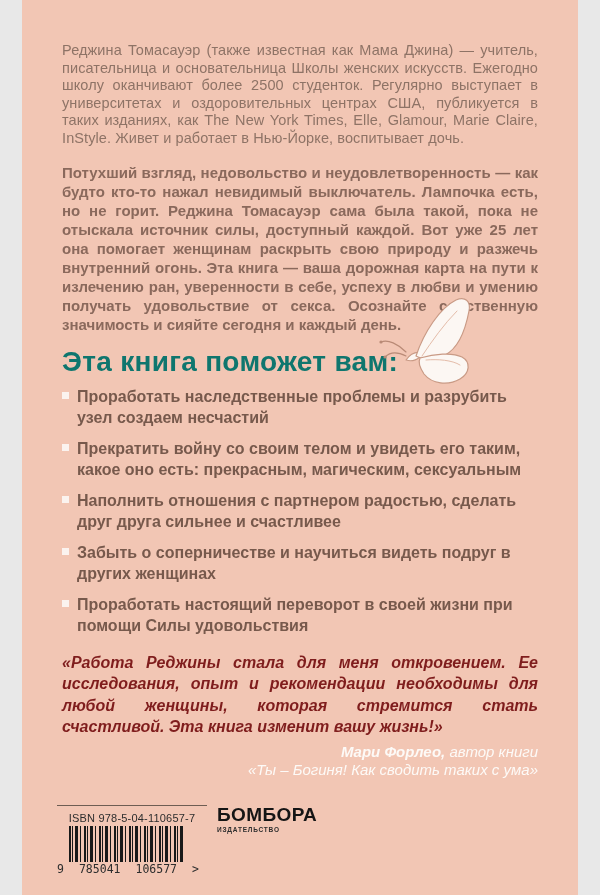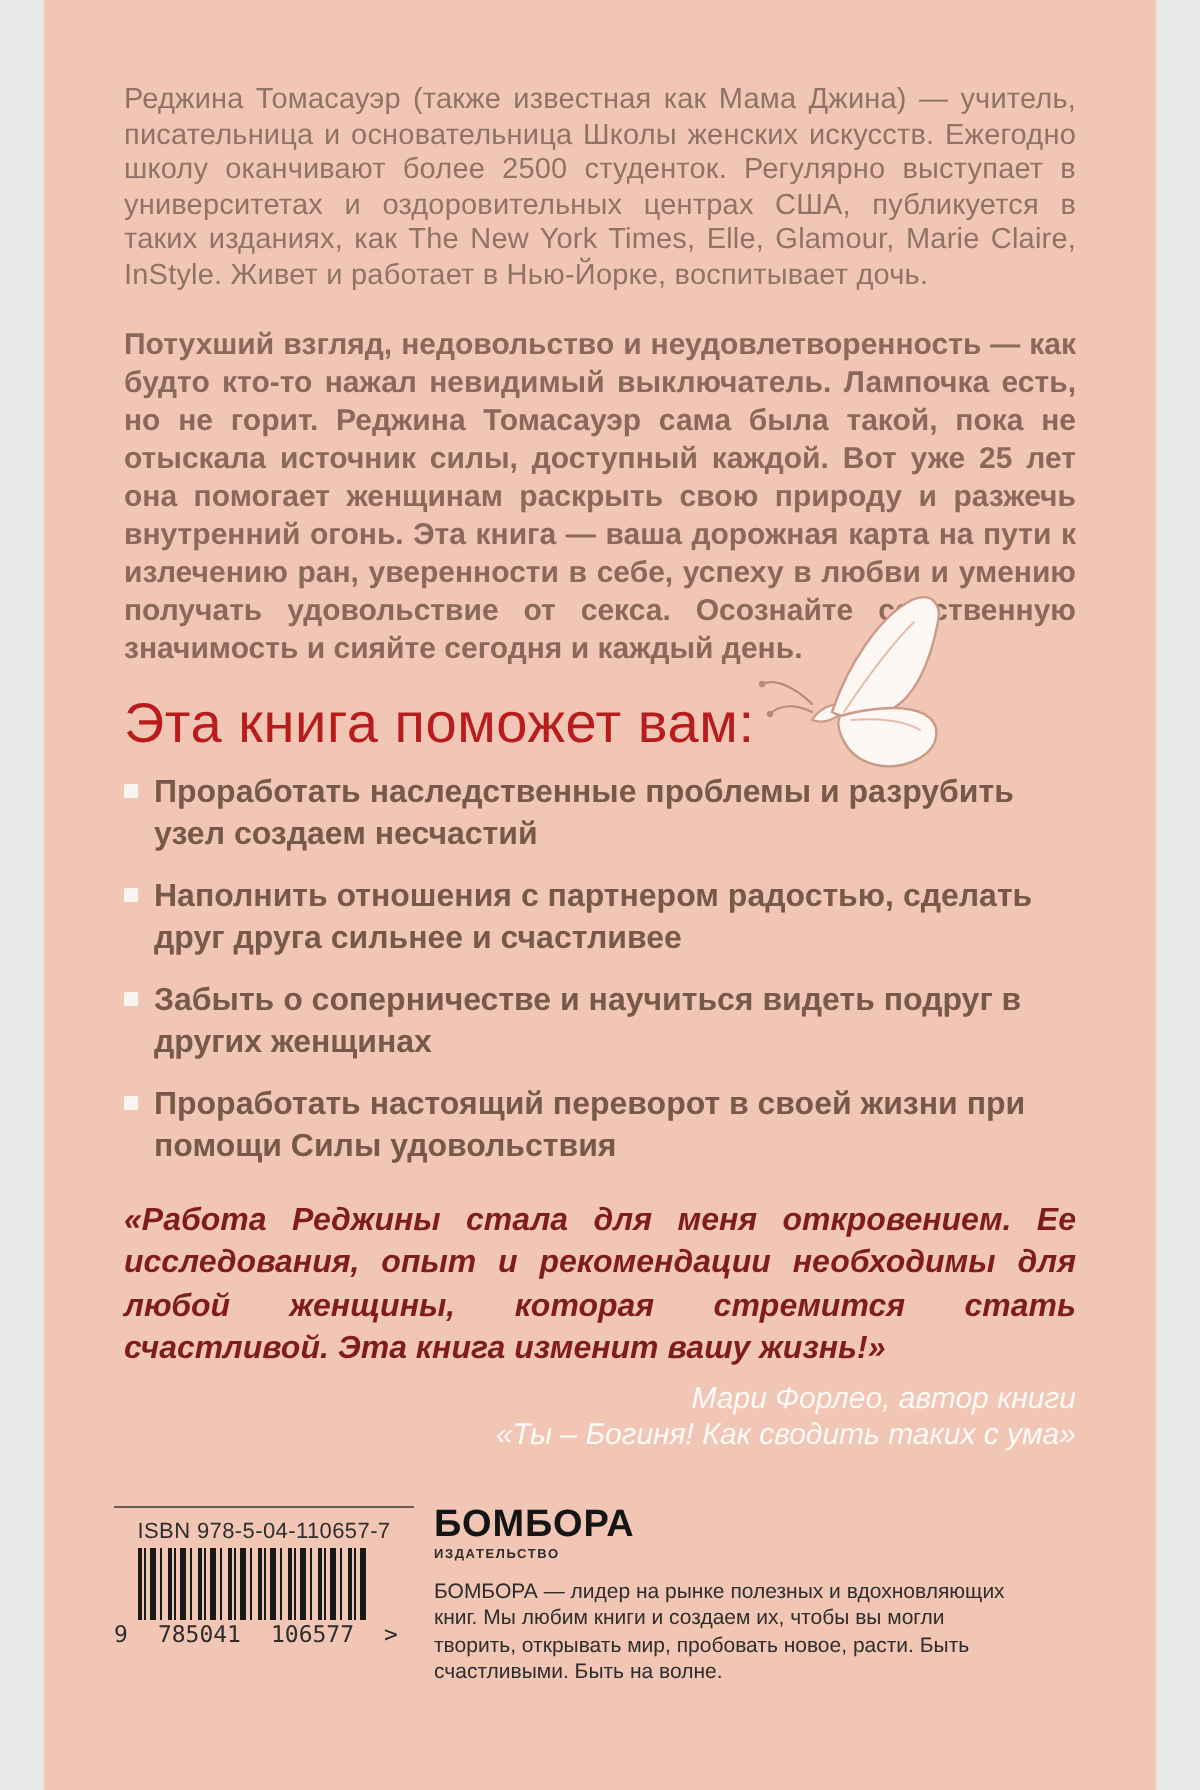--- a/index.html
+++ b/index.html
@@ -14,41 +14,41 @@
   .bio {
     margin:0 0 15px 0; font-size:14.5px; line-height:17.6px;
     text-align:justify; color:#8e7366; letter-spacing:0.1px;
   }
   .intro {
     margin:0; font-size:15px; line-height:19px; font-weight:700;
     text-align:justify; color:#8a695c;
   }
   .heading {
     margin:12px 0 8px 0; font-size:28px; line-height:32px;
-    font-weight:400; color:#b91c1c; letter-spacing:0.3px;
+    font-weight:700; color:#0f766e; letter-spacing:0.3px;
   }
   .benefits { list-style:none; margin:0; padding:0; }
   .benefits li {
     position:relative; padding-left:15px; margin-bottom:9px;
     font-size:16px; line-height:21.5px; font-weight:700;
     color:#77594c; max-width:500px;
   }
   .benefits li .marker {
     position:absolute; left:0; top:6px; width:7px; height:7px;
     background:#fbf3ef;
   }
   .quote {
     margin:15px 0 0 0; font-size:16px; line-height:21.5px;
     font-style:italic; font-weight:700; color:#7f1d1d; text-align:justify;
   }
   .attribution {
     margin-top:5px; text-align:right; font-style:italic;
     color:#fdfaf7; font-size:15px; line-height:18.5px;
   }
-  .attribution .name { font-weight:400;margin-left:46px; }
+  .attribution .name { font-weight:700;margin-left:46px; }
 
   .footer { margin:25px 0 0 -5px; display:flex; align-items:flex-start; color:#2d2d2d; }
   .isbn-block { flex:none; width:150px; border-top:1px solid #6e5d53; padding-top:6px; }
   .isbn-label { font-size:11px; text-align:center; letter-spacing:0.2px; white-space:nowrap; }
   .barcode { margin-top:2px; width:142px; }
   .bars {
     height:36px; width:114px; margin-left:12px;
     background:repeating-linear-gradient(90deg,
       #191919 0 2px, transparent 2px 3px,
       #191919 3px 4px, transparent 4px 6px,
@@ -78,20 +78,24 @@
 
     <h2 class="heading">Эта книга поможет вам:</h2>
 
     <ul class="benefits">
       <li>
         <span class="marker"></span>
         <span>Проработать наследственные проблемы и разрубить узел создаем несчастий</span>
       </li>
       <li>
         <span class="marker"></span>
+        <span>Прекратить войну со своим телом и увидеть его таким, какое оно есть: прекрасным, магическим, сексуальным</span>
+      </li>
+      <li>
+        <span class="marker"></span>
         <span>Наполнить отношения с партнером радостью, сделать друг друга сильнее и счастливее</span>
       </li>
       <li>
         <span class="marker"></span>
         <span>Забыть о соперничестве и научиться видеть подруг в других женщинах</span>
       </li>
       <li>
         <span class="marker"></span>
         <span>Проработать настоящий переворот в своей жизни при помощи Силы удовольствия</span>
       </li>
@@ -115,21 +119,20 @@
             <span>785041</span>
             <span>106577</span>
             <span>&gt;</span>
           </div>
         </div>
       </div>
 
       <div class="pub-block">
         <div class="pub-name">БОМБОРА</div>
         <div class="pub-sub">ИЗДАТЕЛЬСТВО</div>
-        <div class="pub-desc">БОМБОРА — лидер на рынке полезных и вдохновляющих книг. Мы любим книги и создаем их, чтобы вы могли творить, открывать мир, пробовать новое, расти. Быть счастливыми. Быть на волне.</div>
 
       </div>
 
     </div>
   </div>
 
   <svg class="butterfly" viewBox="0 0 118 102">
     <g stroke-linejoin="round" stroke-linecap="round">
       <path d="M34,58 C26,50 16,45 9,48" fill="none" stroke="#b98a76" stroke-width="1.1"></path>
       <circle cx="9" cy="48" r="1.6" fill="#b98a76"></circle>

